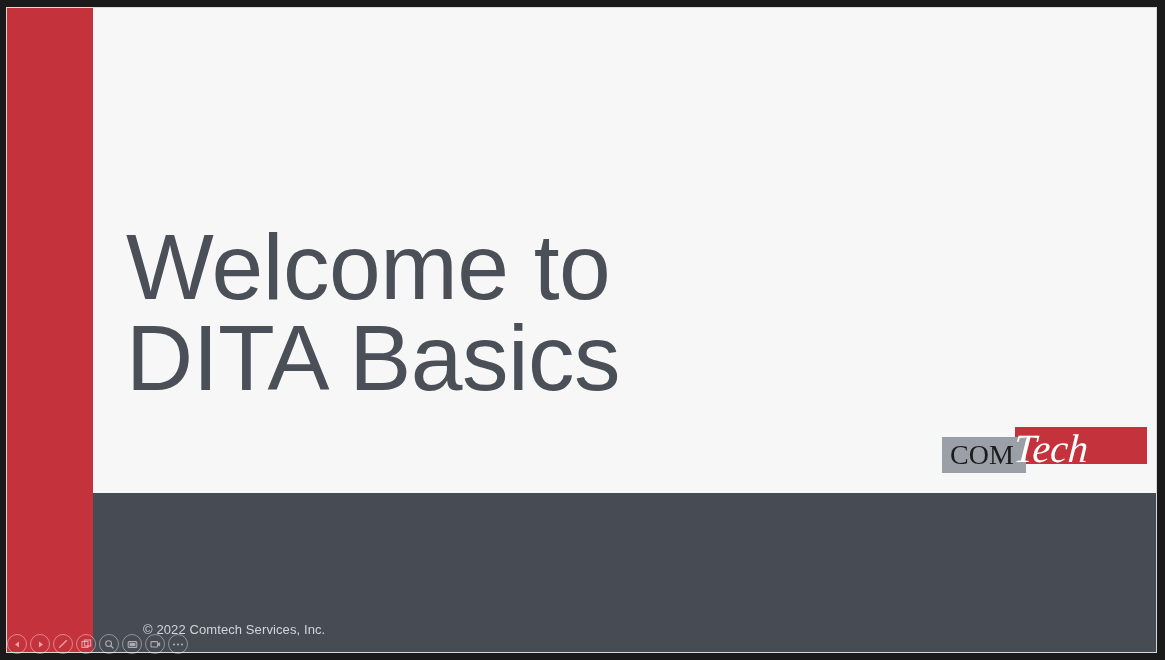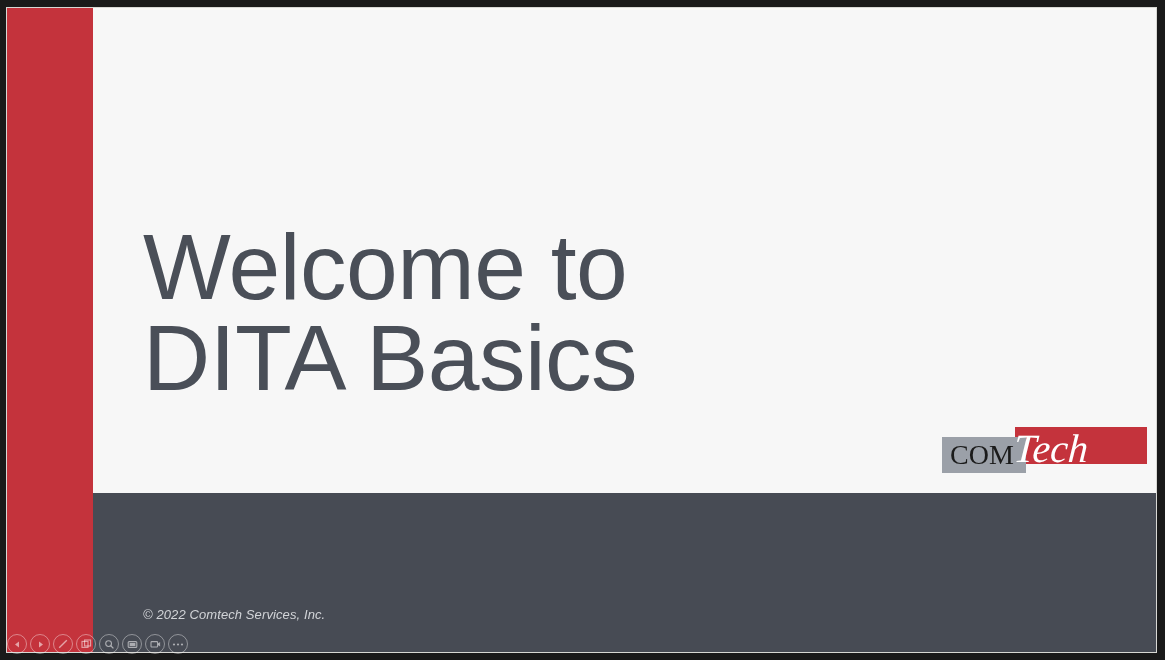--- a/index.html
+++ b/index.html
@@ -51,21 +51,21 @@
     left: 86px;
     top: 485px;
     right: 0;
     bottom: 0;
     background: #474b54;
   }
 
   
   #title {
     position: absolute;
-    left: 136px;
+    left: 119px;
     top: 214px;
     width: 760px;
     color: #4a4f58;
     font-size: 93px;
     line-height: 0.98;
     font-weight: 300;
     letter-spacing: -0.5px;
     white-space: pre-line;
   }
 
@@ -112,25 +112,24 @@
     font-size: 40px;
     color: #ffffff;
     line-height: 44px;
     transform: skewX(-4deg);
   }
 
   
   #copyright {
     position: absolute;
     left: 136px;
-    bottom: 30px;
+    bottom: 15px;
     color: #d2d4d8;
     font-size: 13px;
     letter-spacing: 0.1px;
-    font-style: italic;
   }
 
   
   #toolbar {
     position: absolute;
     left: 7px;
     bottom: 5px;
     height: 22px;
     display: flex;
     align-items: center;

